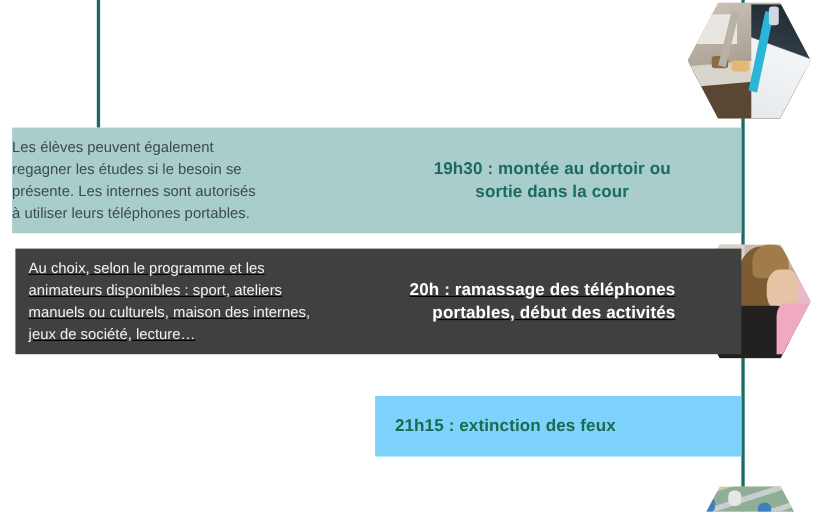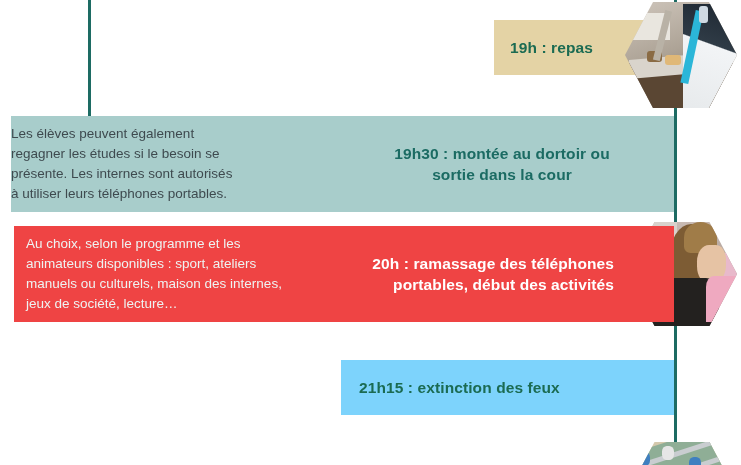--- a/index.html
+++ b/index.html
@@ -54,21 +54,22 @@
     background: #e4d3a5;
     justify-content: flex-start;
     padding-left: 16px;
   }
   .band-2 {
     left: 11px; top: 6px; width: 663px; height: 96px;
     background: #a8cdcb;
   }
   .band-3 {
     left: 14px; top: 6px; width: 660px; height: 96px;
-    background: #ef4444;
+    background: #404040;
+    text-decoration: underline;
   }
   .band-4 {
     left: 341px; top: 30px; width: 333px; height: 55px;
     background: #7dd3fc;
     justify-content: flex-start;
     padding-left: 18px;
   }
 
   
   .time-label {
@@ -149,23 +150,20 @@
 </head>
 <body>
 
 <div class="timeline-root">
 
   <div class="vline vline-left"></div>
   <div class="vline vline-right"></div>
 
   <div class="row row-1">
 
-    <div class="band band-1">
-      <span class="time-label time-dark-green">19h : repas</span>
-    </div>
 
     <div class="hex hex-1">
       <div class="hex-art p1">
         <div class="boxes"></div>
         <div class="counter"></div>
         <div class="tray"></div>
         <div class="bowlA"></div>
         <div class="bowlB"></div>
         <div class="person"></div>
         <div class="stripe"></div>

